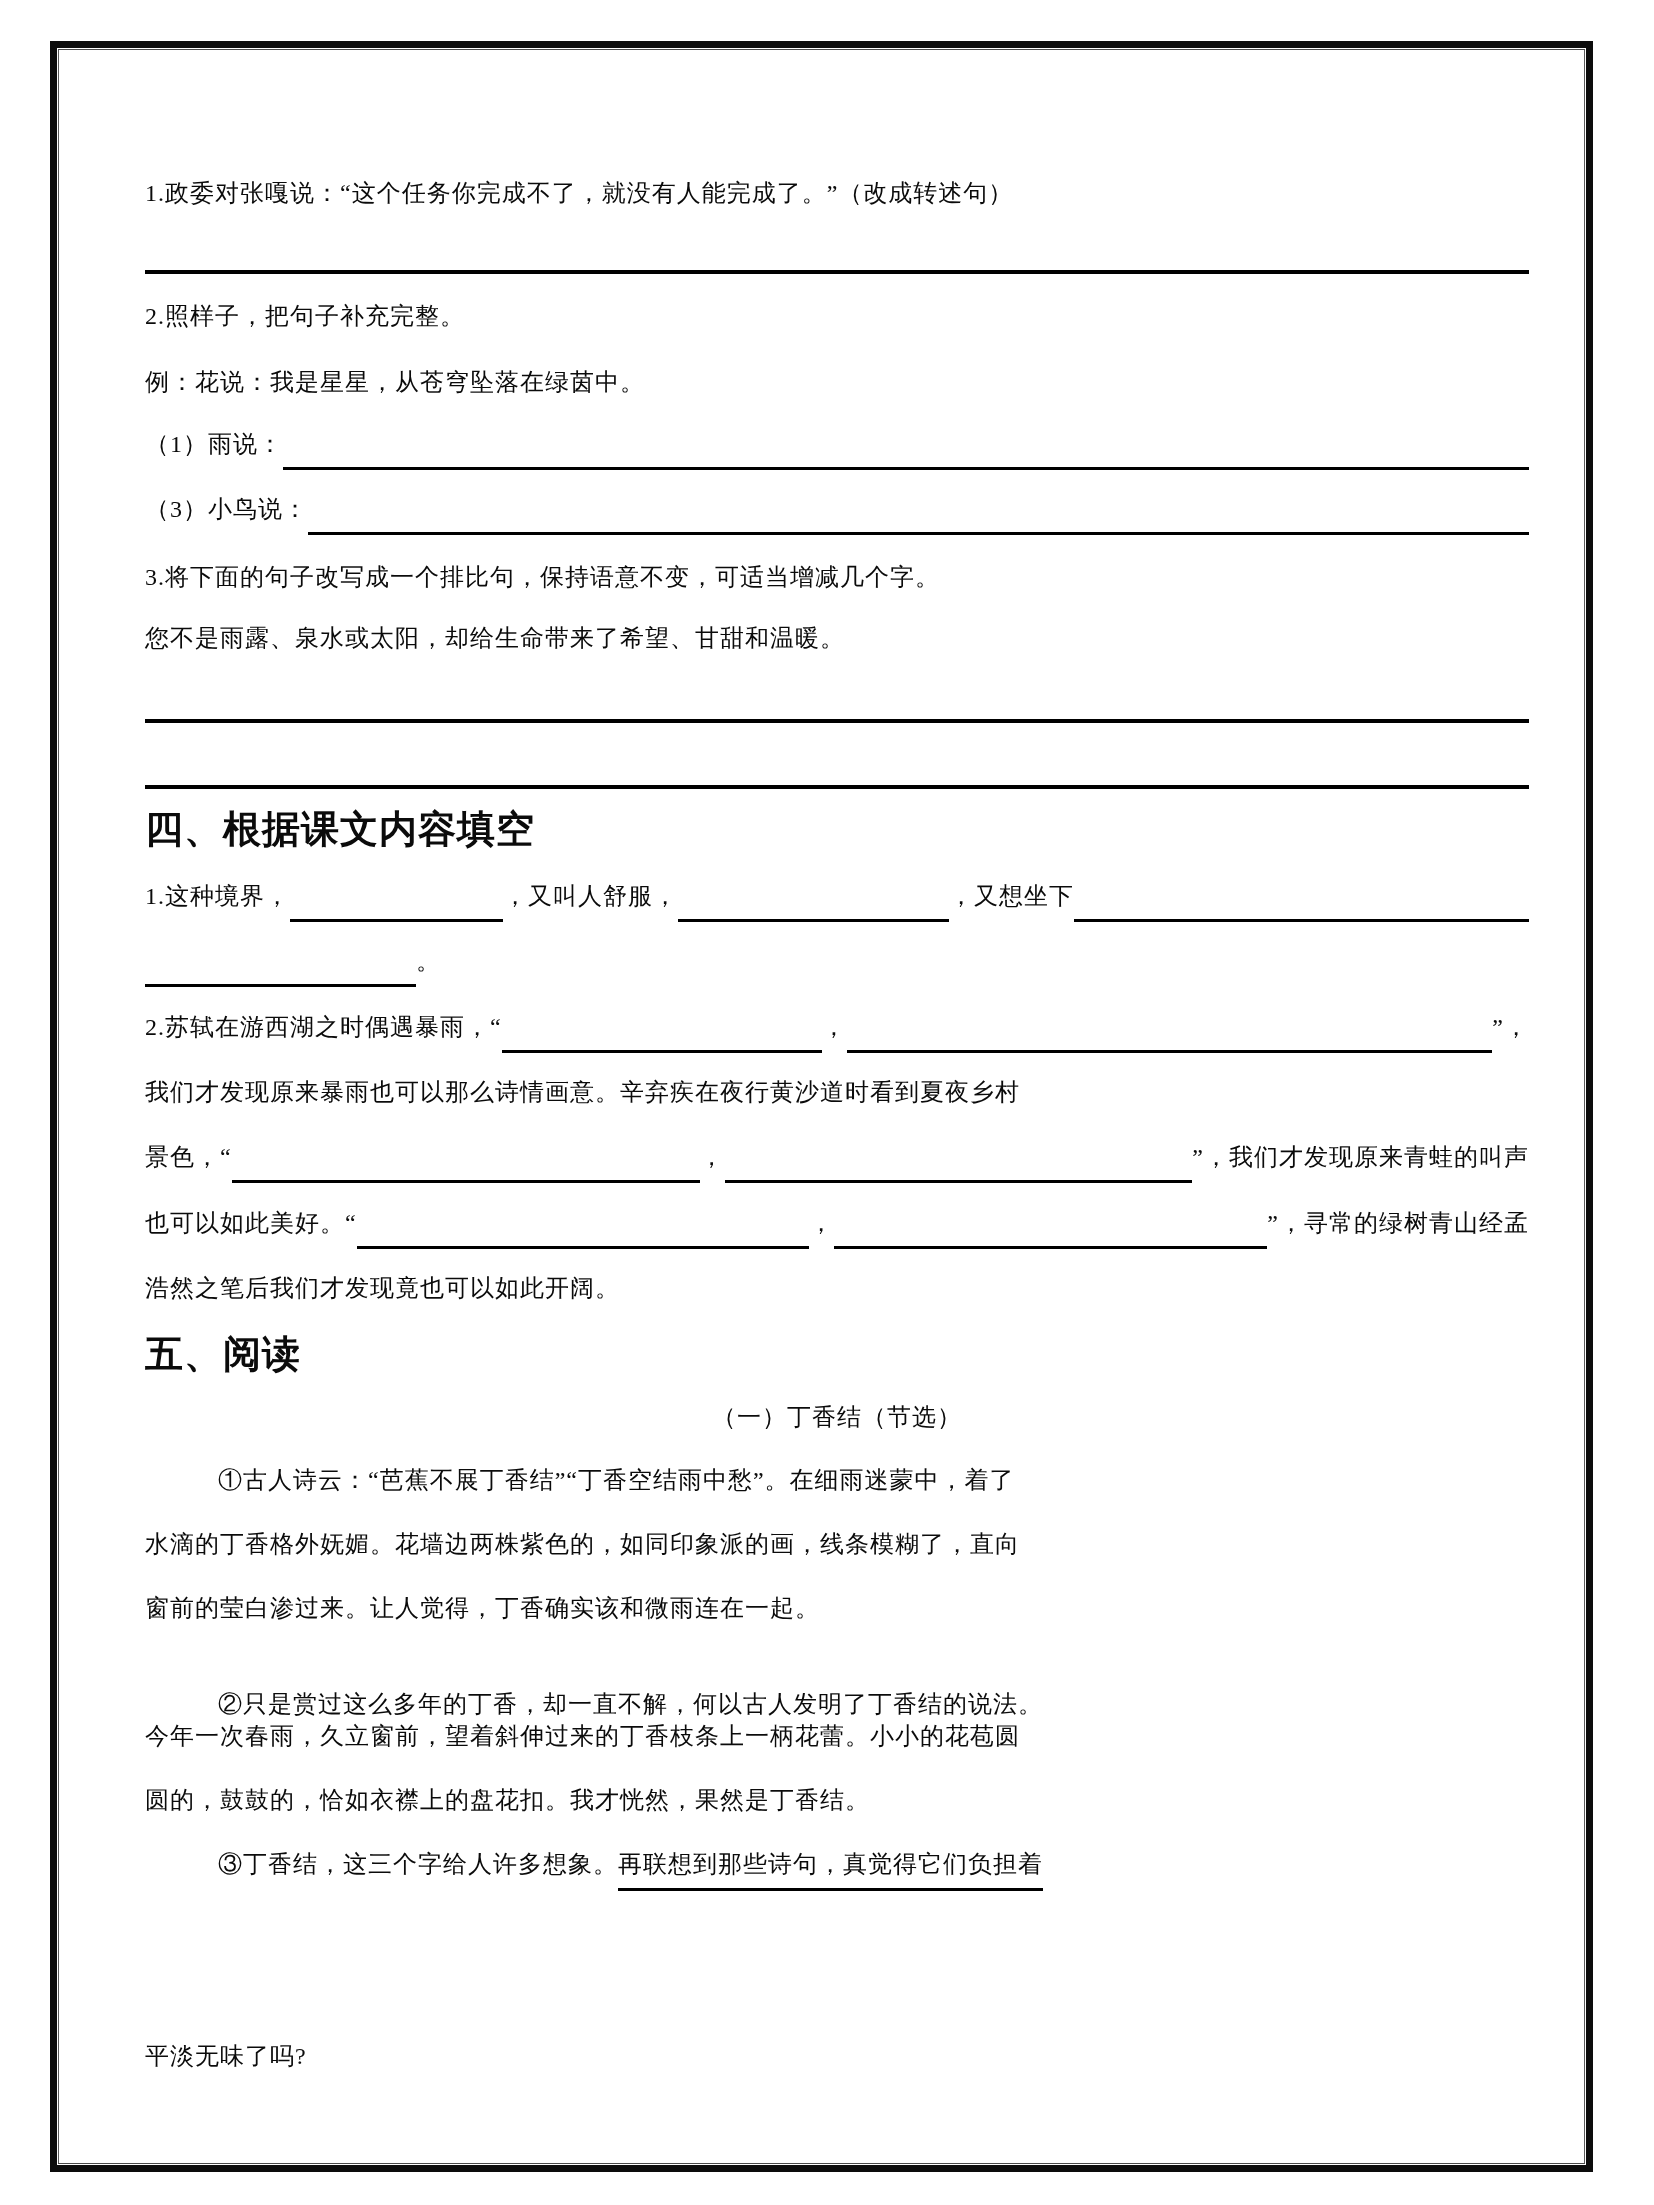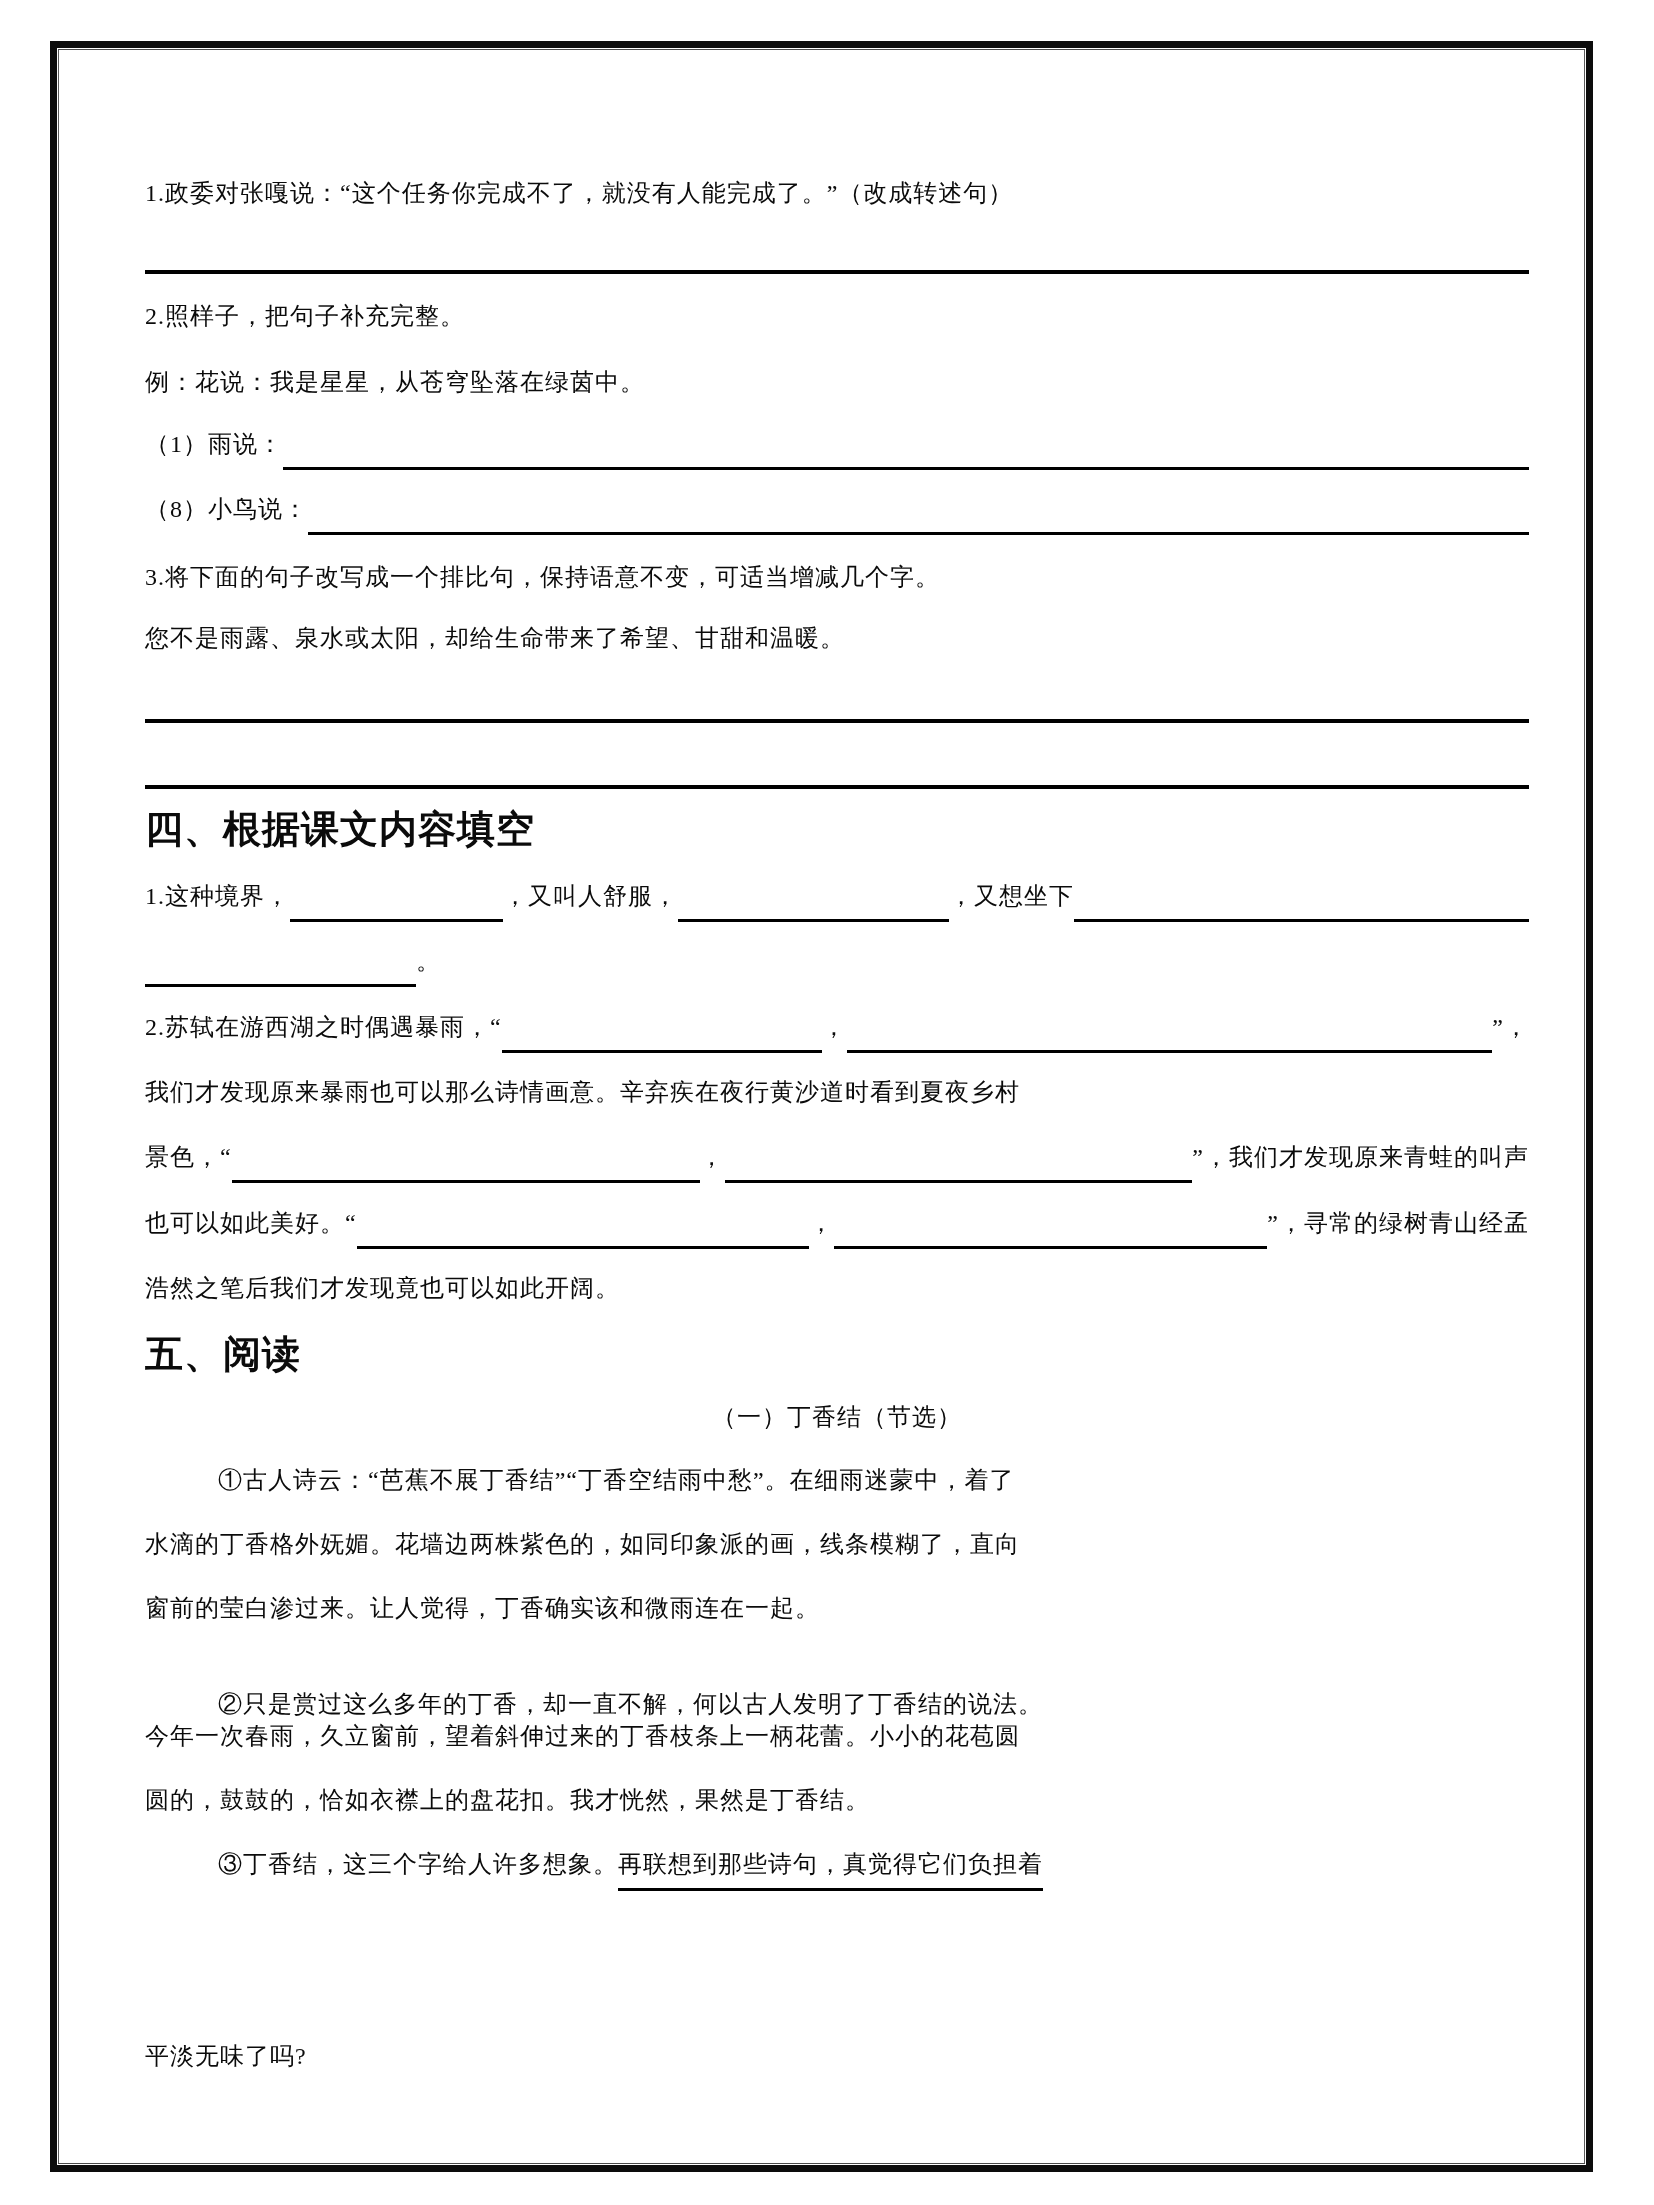--- a/index.html
+++ b/index.html
@@ -69,21 +69,21 @@
   <div class="line" style="top:350px">
     <span class="t">例：花说：我是星星，从苍穹坠落在绿茵中。</span>
   </div>
 
   <div class="line flexline" style="top:412px">
     <span class="t">（1）雨说：</span>
     <span class="blank grow"></span>
   </div>
 
   <div class="line flexline" style="top:477px">
-    <span class="t">（8）小鸟说：</span>
+    <span class="t">（3）小鸟说：</span>
     <span class="blank grow"></span>
   </div>
 
   <div class="line" style="top:545px">
     <span class="t">3.将下面的句子改写成一个排比句，保持语意不变，可适当增减几个字。</span>
   </div>
 
   <div class="line" style="top:606px">
     <span class="t">您不是雨露、泉水或太阳，却给生命带来了希望、甘甜和温暖。</span>
   </div>

